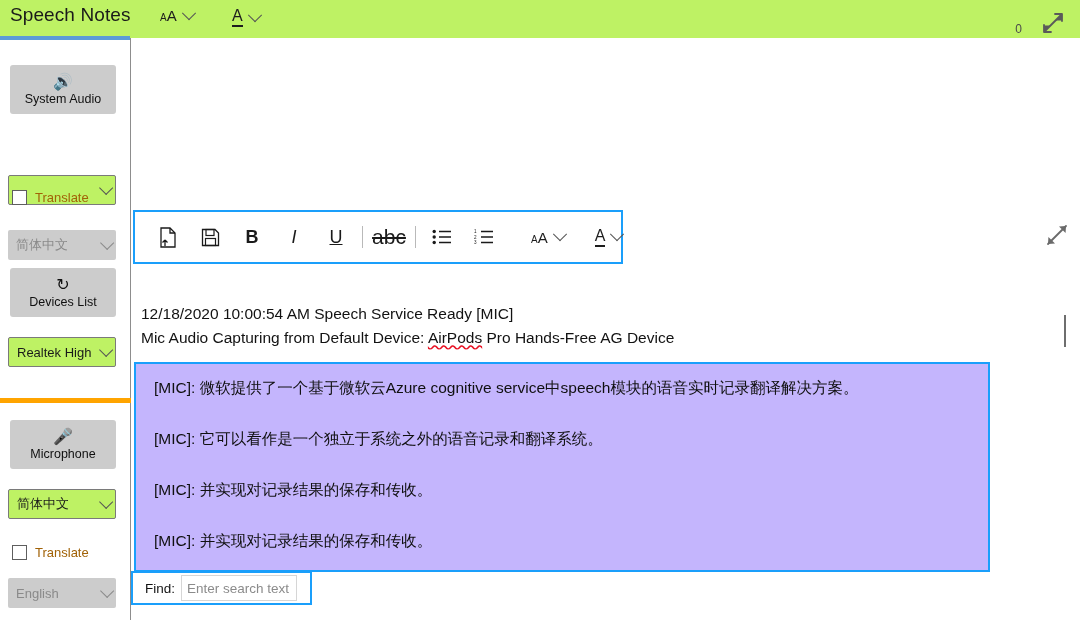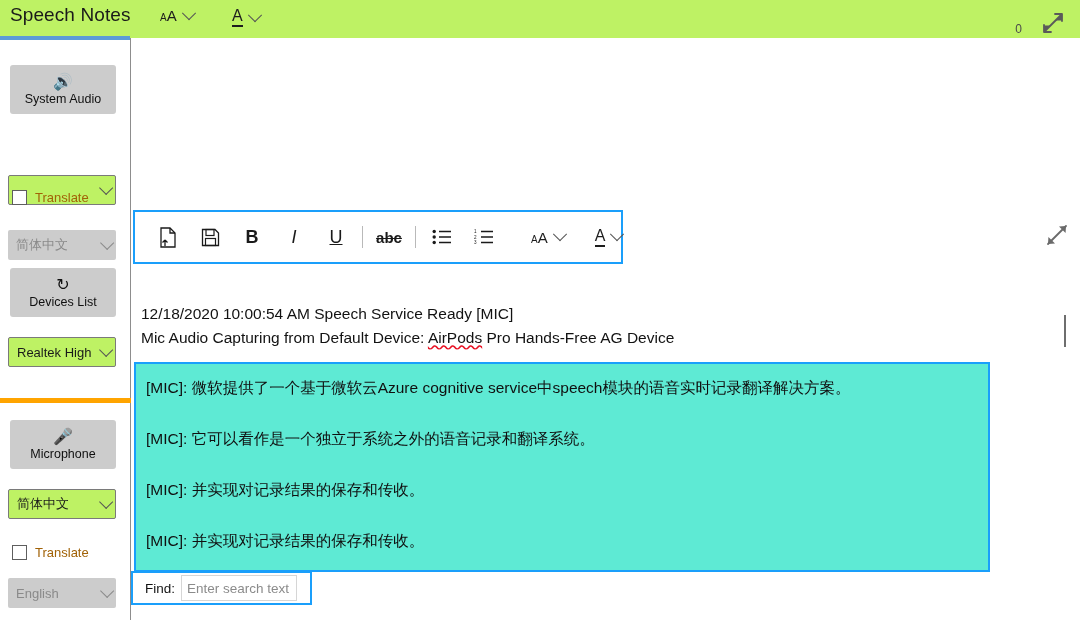--- a/index.html
+++ b/index.html
@@ -213,21 +213,21 @@
   }
   .fmt-sep {
     width: 1px; height: 22px;
     background: #b9b9b9;
     margin: 0 5px;
     flex: none;
   }
   .fmt-btn.bold { font-weight: bold; font-size: 18px; }
   .fmt-btn.ital { font-style: italic; font-size: 18px; }
   .fmt-btn.undl { text-decoration: underline; font-size: 18px; }
-  .fmt-btn.strk { text-decoration: line-through; font-size: 15px; font-weight: 700;}
+  .fmt-btn.strk { text-decoration: line-through; font-size: 21px; font-weight: 400;}
   .fmt-combo {
     display: flex;
     align-items: center;
     gap: 7px;
     padding: 0 8px;
     height: 38px;
     cursor: pointer;
     flex: none;
   }
   .expand-mid {
@@ -256,22 +256,22 @@
     background: #6e6e6e;
   }
 
   
   .transcript {
     position: absolute;
     left: 3px; top: 322px;
     width: 856px; height: 210px;
     box-sizing: border-box;
     border: 2px solid #1a9ffb;
-    background: #5eead4;
-    padding: 14px 12px 0 10px;
+    background: #c4b5fd;
+    padding: 14px 12px 0 18px;
     overflow: hidden;
   }
   .tline {
     font-size: 15.5px;
     line-height: 19px;
     color: #101010;
     margin-bottom: 32px;
     white-space: nowrap;
   }
 

